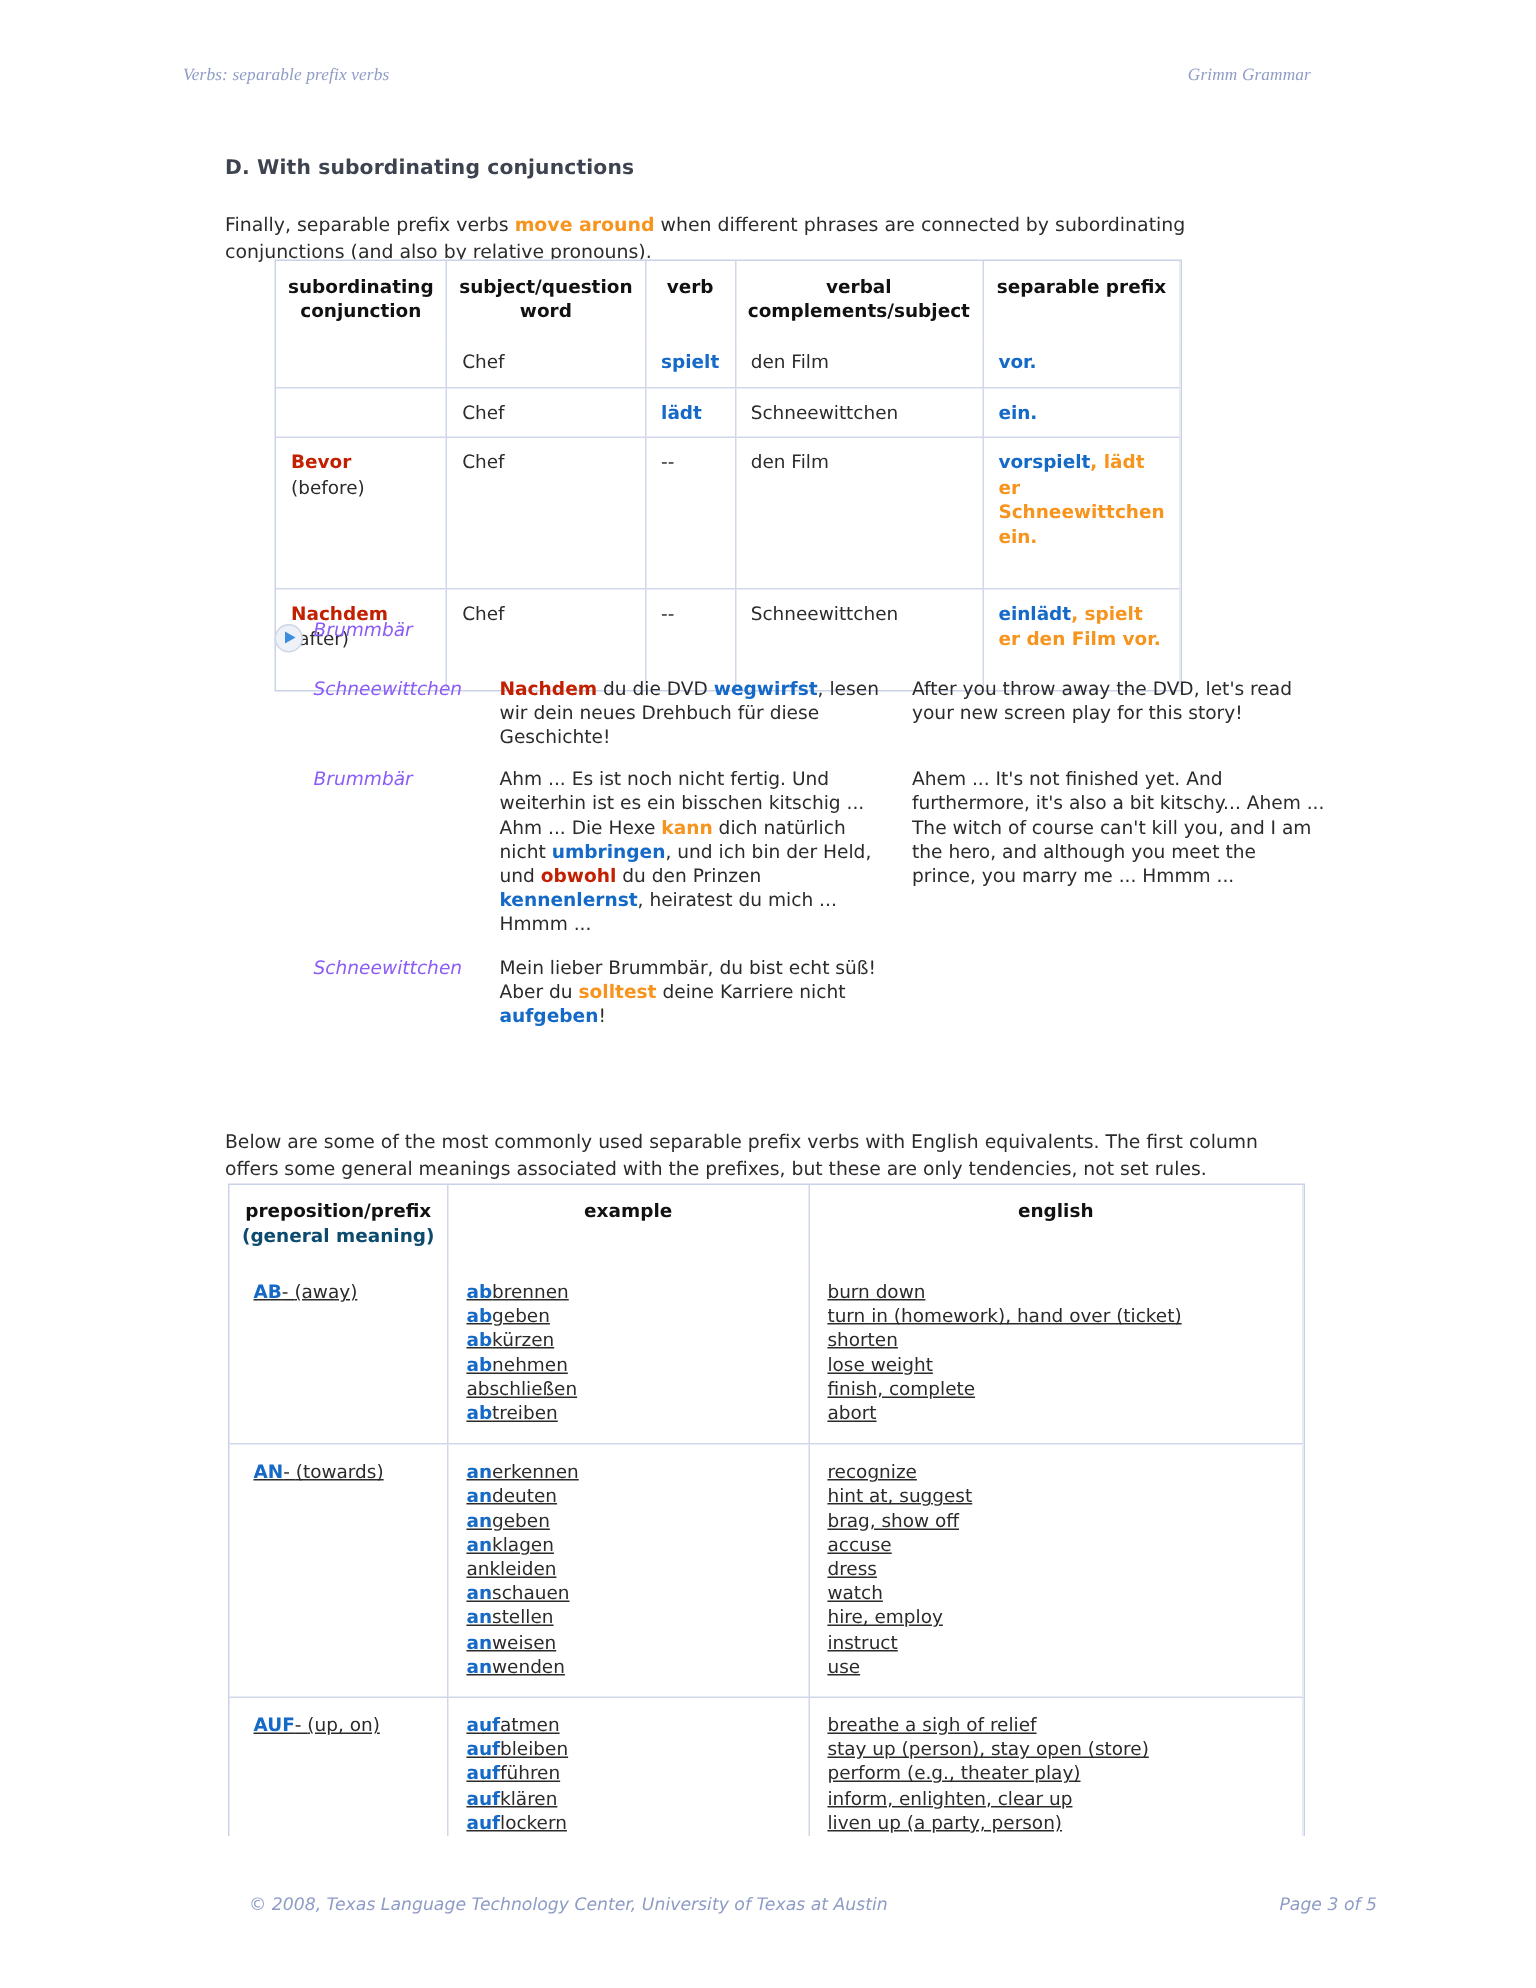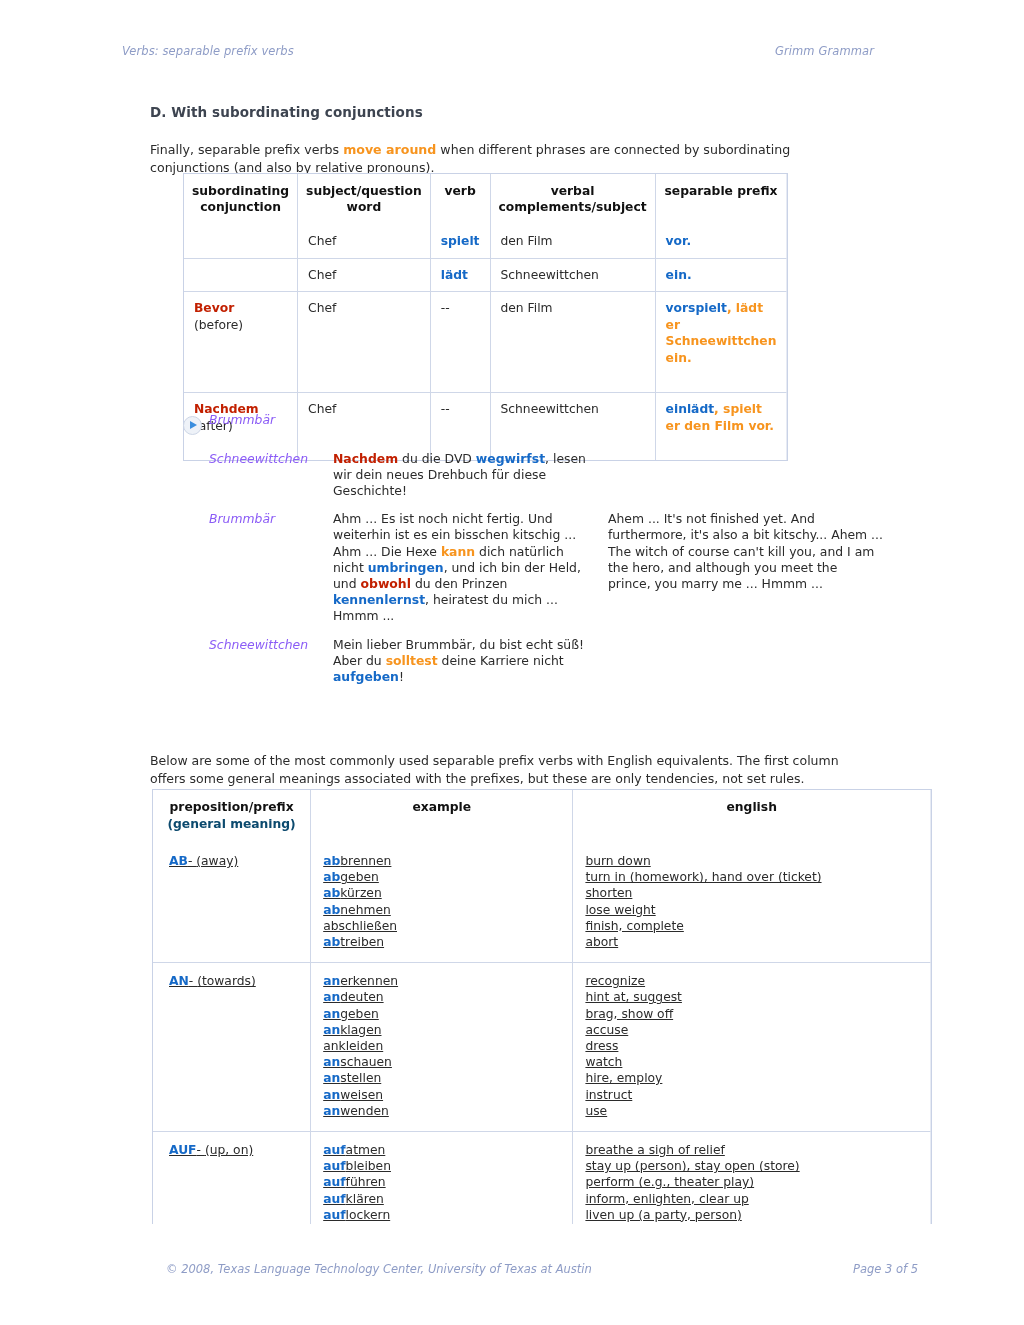--- a/index.html
+++ b/index.html
@@ -12,20 +12,21 @@
     position: relative;
     overflow: hidden;
   }
 
   
   .run-head {
     position: absolute; left: 122px; top: 44px; width: 752px;
     display: flex; justify-content: space-between;
     font-style: italic; font-size: 11.5px; color: #8e9cc6;
     letter-spacing: .1px;
+    font-family: Liberation Serif, serif;
   }
   .run-foot {
     position: absolute; left: 122px; top: 1262px; width: 752px;
     display: flex; justify-content: space-between;
     font-style: italic; font-size: 11.5px; color: #8e9cc6; margin-left: 44px;
   }
 
   
   .page { position: absolute; left: 0; top: 0; width: 1024px; }
 
@@ -103,21 +104,21 @@
   }
 
   
   .intro2 {
     position: absolute; left: 150px; top: 739px; width: 718px;
     font-size: 12.5px; line-height: 18px;
   }
 
   
   #tbl-prefix-wrap { position: absolute; left: 152px; top: 789px; }
-  #tbl-prefix { width: 780px; }
+  #tbl-prefix { width: 718px; }
   #tbl-prefix col.p1 { width: 146px; }
   #tbl-prefix col.p2 { width: 242px; }
   #tbl-prefix col.p3 { width: 330px; }
   #tbl-prefix th.h1 { line-height: 17px; }
   #tbl-prefix .sub-gray { color: #0c4a6e; font-weight: bold; }
   #tbl-prefix td { padding: 10px 12px 12px; text-decoration: underline; }
   #tbl-prefix td.prefix-cell { padding-left: 16px; }
   #tbl-prefix ul { margin: 0; padding: 0; list-style: none; }
   #tbl-prefix li { line-height: 16.2px; white-space: nowrap; }
   .pfx { color: #1569c7; font-weight: bold; }
@@ -201,20 +202,21 @@
       <div class="dlg-row gap">
         <div class="dlg-icon-col"><span class="play-btn">
             <span class="play-tri"></span>
           </span></div>
         <div class="dlg-spk">Brummbär</div>
       </div>
       <div class="dlg-row">
         <div class="dlg-icon-col"></div>
         <div class="dlg-spk">Schneewittchen</div>
         <div class="dlg-de"><b class="hl-red">Nachdem</b> du die DVD <b class="hl-blue">wegwirfst</b>, lesen wir dein neues Drehbuch für diese Geschichte!</div>
+        <div class="dlg-en">After you throw away the DVD, let's read your new screen play for this story!</div>
       </div>
       <div class="dlg-row">
         <div class="dlg-icon-col"></div>
         <div class="dlg-spk">Brummbär</div>
         <div class="dlg-de">Ahm ... Es ist noch nicht fertig. Und weiterhin ist es ein bisschen kitschig ... Ahm ... Die Hexe <b class="hl-orange">kann</b> dich natürlich nicht <b class="hl-blue">umbringen</b>, und ich bin der Held, und <b class="hl-red">obwohl</b> du den Prinzen <b class="hl-blue">kennenlernst</b>, heiratest du mich ... Hmmm ...</div>
         <div class="dlg-en">Ahem ... It's not finished yet. And furthermore, it's also a bit kitschy... Ahem ... The witch of course can't kill you, and I am the hero, and although you meet the prince, you marry me ... Hmmm ...</div>
       </div>
       <div class="dlg-row">
         <div class="dlg-icon-col"></div>
         <div class="dlg-spk">Schneewittchen</div>

